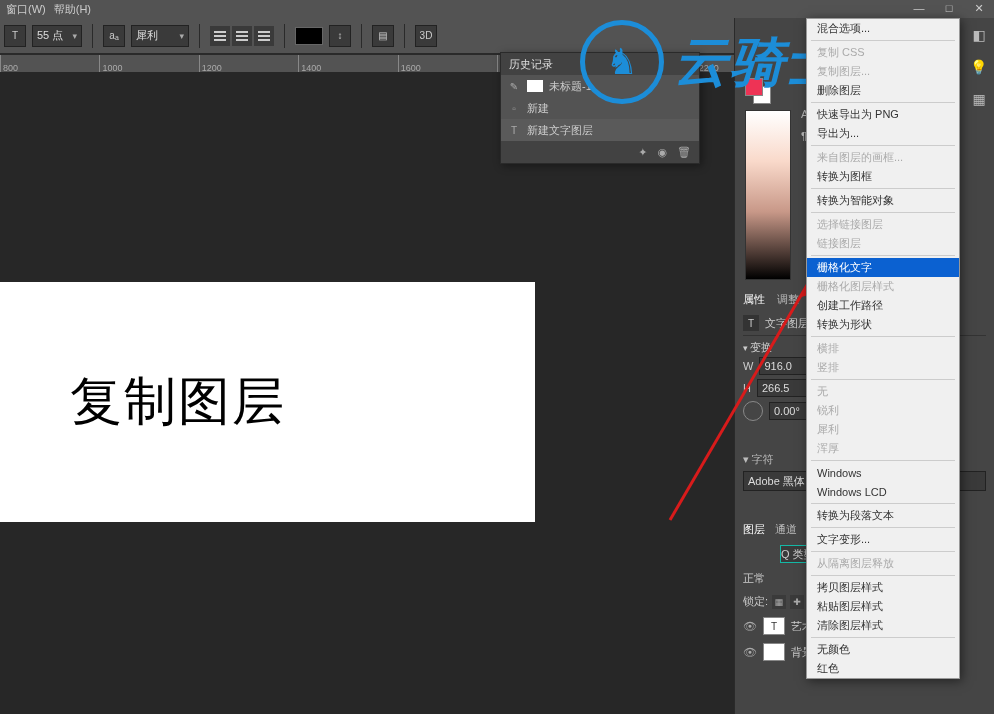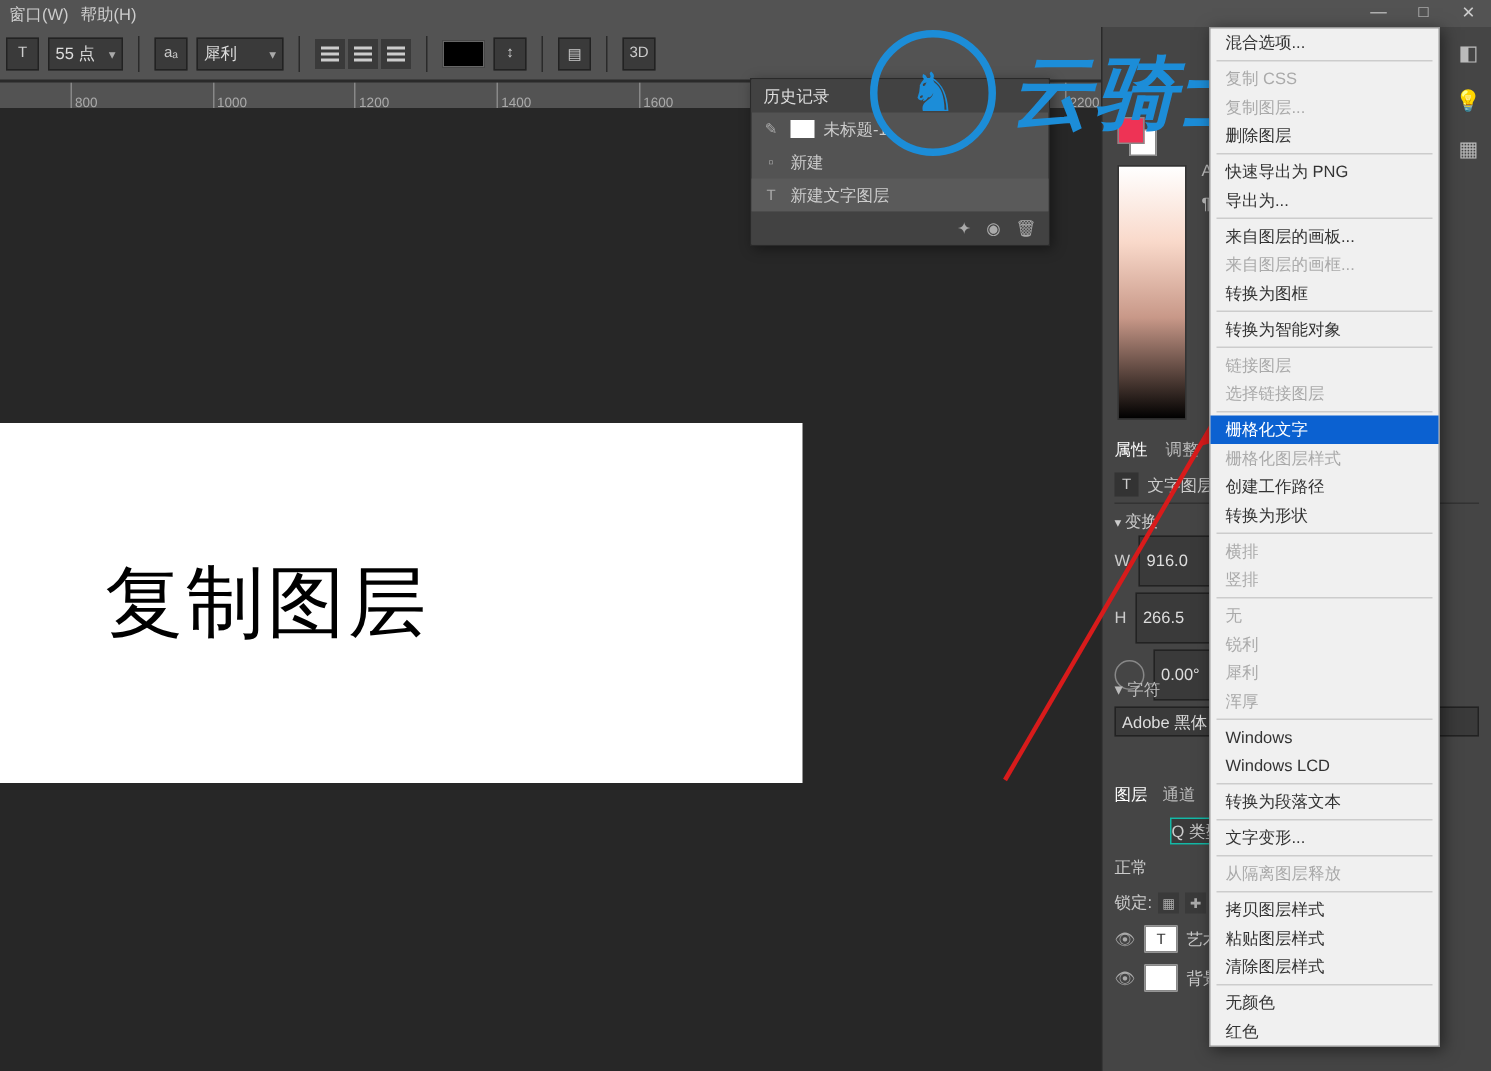--- a/index.html
+++ b/index.html
@@ -14,21 +14,21 @@
 .opt-icon { width: 22px; height: 22px; background: #3a3a3a; border: 1px solid #222; display: flex; align-items: center; justify-content: center; color: #ccc; font-size: 10px; }
 .opt-dropdown { height: 22px; min-width: 58px; background: #3a3a3a; border: 1px solid #222; color: #ddd; font-size: 11px; display: flex; align-items: center; padding: 0 4px; }
 .opt-dropdown::after { content: '▾'; margin-left: auto; font-size: 9px; color: #aaa; }
 .opt-sep { width: 1px; height: 24px; background: #2a2a2a; margin: 0 4px; }
 .align-group { display: flex; gap: 2px; }
 .align-btn { width: 20px; height: 20px; background: #3a3a3a; display: flex; align-items: center; justify-content: center; }
 .align-btn span { display: block; width: 12px; height: 2px; background: #ccc; box-shadow: 0 4px 0 #ccc, 0 -4px 0 #ccc; }
 .color-chip { width: 28px; height: 18px; background: #000; border: 1px solid #666; }
 
 .ruler { height: 18px; background: #535353; position: relative; overflow: hidden; border-top: 1px solid #2a2a2a; }
-.ruler-ticks { display: flex; color: #aaa; font-size: 9px; padding-left: 47px; }
+.ruler-ticks { display: flex; color: #aaa; font-size: 9px; }
 .ruler-tick { width: 100px; border-left: 1px solid #888; padding-left: 2px; height: 18px; display: flex; align-items: flex-end; }
 
 .canvas-area { position: absolute; top: 72px; left: 0; right: 260px; bottom: 0; background: #272727; }
 .doc-page { position: absolute; left: 0; top: 210px; width: 535px; height: 240px; background: #fff; display: flex; align-items: center; padding-left: 70px; }
 .doc-text { font-size: 52px; color: #000; font-weight: 400; letter-spacing: 2px; }
 
 .history-panel { position: absolute; top: 52px; left: 500px; width: 200px; background: #535353; border: 1px solid #2a2a2a; box-shadow: 2px 2px 8px rgba(0,0,0,0.4); }
 .history-header { height: 22px; background: #424242; color: #ddd; font-size: 11px; padding: 0 8px; display: flex; align-items: center; text-align: center; }
 .history-row { height: 22px; display: flex; align-items: center; color: #ccc; font-size: 11px; padding: 0 6px; gap: 6px; }
 .history-thumb { width: 16px; height: 12px; background: #fff; }
@@ -50,21 +50,21 @@
 .tab-col span { writing-mode: horizontal-tb; }
 
 .properties { position: absolute; top: 270px; left: 8px; right: 8px; }
 .prop-tabs { display: flex; gap: 12px; color: #bbb; font-size: 11px; padding: 4px 0; }
 .prop-tabs .active { color: #fff; }
 .prop-header { display: flex; align-items: center; gap: 6px; color: #ccc; font-size: 11px; padding: 4px 0; }
 .prop-header .t-icon { width: 16px; height: 16px; background: #333; display: flex; align-items: center; justify-content: center; font-size: 10px; }
 .prop-section { color: #ccc; font-size: 11px; padding: 4px 0; border-top: 1px solid #333; }
 .prop-section .section-title::before { content: '▾ '; font-size: 9px; }
 .prop-row { display: flex; align-items: center; gap: 6px; padding: 2px 0; color: #ccc; font-size: 11px; }
-.prop-input { background: #3a3a3a; border: 1px solid #222; height: 34px; min-width: 50px; color: #ddd; padding: 0 4px; display: flex; align-items: center; }
+.prop-input { background: #3a3a3a; border: 1px solid #222; height: 18px; min-width: 50px; color: #ddd; padding: 0 4px; display: flex; align-items: center; }
 .angle-icon { width: 20px; height: 20px; border: 1px solid #888; border-radius: 50%; position: relative; }
 
 .char-panel { position: absolute; top: 430px; left: 8px; right: 8px; }
 .char-tabs { color: #bbb; font-size: 11px; padding: 4px 0; }
 .char-font { background: #3a3a3a; border: 1px solid #222; height: 20px; color: #ddd; font-size: 11px; padding: 0 4px; display: flex; align-items: center; }
 
 .layers-panel { position: absolute; top: 500px; left: 8px; right: 8px; }
 .layers-tabs { display: flex; gap: 10px; color: #bbb; font-size: 11px; padding: 4px 0; }
 .layers-tabs .active { color: #fff; }
 .layers-filter { display: flex; align-items: center; gap: 6px; padding: 4px 0; color: #ccc; font-size: 11px; }
@@ -269,28 +269,27 @@
 <div class="context-menu" id="ctx">
     <div class="menu-item">混合选项...</div>
     <div class="menu-sep"></div>
     <div class="menu-item disabled">复制 CSS</div>
     <div class="menu-item disabled">复制图层...</div>
     <div class="menu-item">删除图层</div>
     <div class="menu-sep"></div>
     <div class="menu-item">快速导出为 PNG</div>
     <div class="menu-item">导出为...</div>
     <div class="menu-sep"></div>
-    <div class="menu-item">来自图层的画板...</div>
     <div class="menu-item disabled">来自图层的画框...</div>
     <div class="menu-item">转换为图框</div>
     <div class="menu-sep"></div>
     <div class="menu-item">转换为智能对象</div>
     <div class="menu-sep"></div>
+    <div class="menu-item disabled">选择链接图层</div>
     <div class="menu-item disabled">链接图层</div>
-    <div class="menu-item disabled">选择链接图层</div>
     <div class="menu-sep"></div>
     <div class="menu-item highlighted">栅格化文字</div>
     <div class="menu-item disabled">栅格化图层样式</div>
     <div class="menu-item">创建工作路径</div>
     <div class="menu-item">转换为形状</div>
     <div class="menu-sep"></div>
     <div class="menu-item disabled">横排</div>
     <div class="menu-item disabled">竖排</div>
     <div class="menu-sep"></div>
     <div class="menu-item disabled">无</div>

